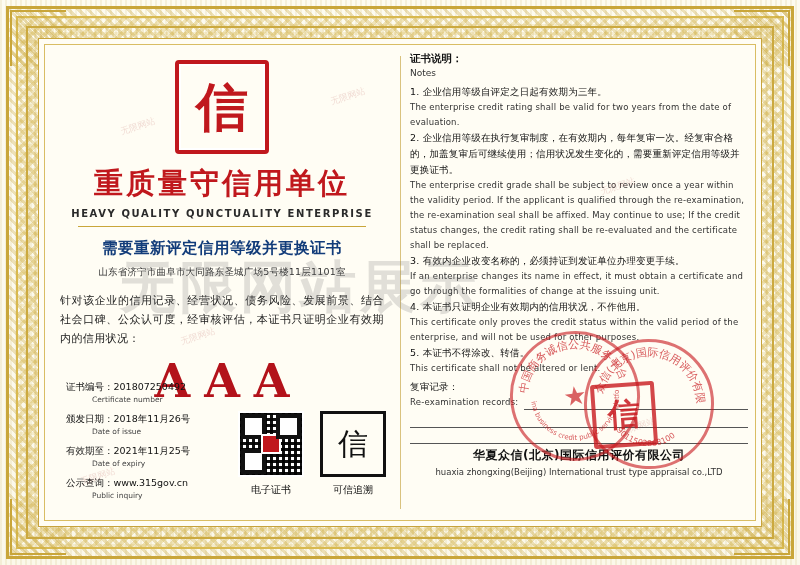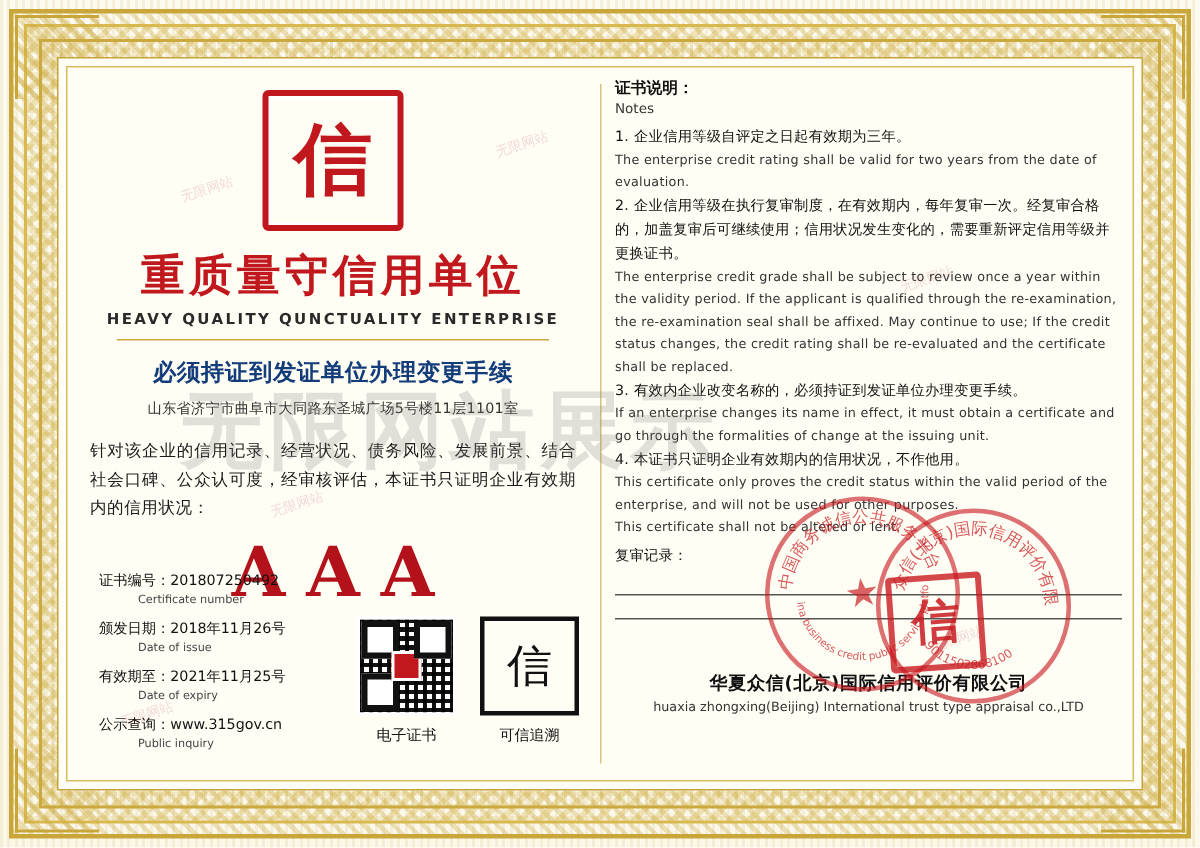--- a/index.html
+++ b/index.html
@@ -192,21 +192,21 @@
 
   <div class="content">
 
     <div class="vdivider"></div>
 
     <div class="left">
       <div class="seal-logo">信</div>
       <div class="title-cn">重质量守信用单位</div>
       <div class="title-en">HEAVY QUALITY QUNCTUALITY ENTERPRISE</div>
       <div class="rule"></div>
-      <div class="company">必须持证到发证单位办理变更手续</div>
+      <div class="company">需要重新评定信用等级并更换证书</div>
       <div class="address">山东省济宁市曲阜市大同路东圣城广场5号楼11层1101室</div>
       <div class="para">针对该企业的信用记录、经营状况、债务风险、发展前景、结合社会口碑、公众认可度，经审核评估，本证书只证明企业有效期内的信用状况：</div>
       <div class="grade">AAA</div>
 
       <div class="meta">
         <div class="meta-row">
           <div class="meta-cn">
             <span>证书编号：</span><span class="meta-val">201807250492</span>
           </div>
           <div class="meta-en">Certificate number</div>
@@ -261,26 +261,31 @@
         </div>
         <div>
           <div class="r-cn">3. 有效内企业改变名称的，必须持证到发证单位办理变更手续。</div>
           <div class="r-en">If an enterprise changes its name in effect, it must obtain a certificate and go through the formalities of change at the issuing unit.</div>
         </div>
         <div>
           <div class="r-cn">4. 本证书只证明企业有效期内的信用状况，不作他用。</div>
           <div class="r-en">This certificate only proves the credit status within the valid period of the enterprise, and will not be used for other purposes.</div>
         </div>
         <div>
+          <div class="r-cn">5. 本证书不得涂改、转借。</div>
           <div class="r-en">This certificate shall not be altered or lent.</div>
         </div>
       </div>
 
       <div class="re-exam">
         <div class="r-cn">复审记录：</div>
+        <div class="r-en" style="display:flex;align-items:flex-end;gap:6px;">
+          <span>Re-examination records:</span>
+          <span style="flex:1;border-bottom:1px solid #555;height:10px;"></span>
+        </div>
         <div class="re-line"></div>
         <div class="re-line2"></div>
       </div>
 
       <div class="issuer">
         <div class="issuer-cn">华夏众信(北京)国际信用评价有限公司</div>
         <div class="issuer-en">huaxia zhongxing(Beijing) International trust type appraisal co.,LTD</div>
       </div>
 
       <div class="stamp stamp1">

